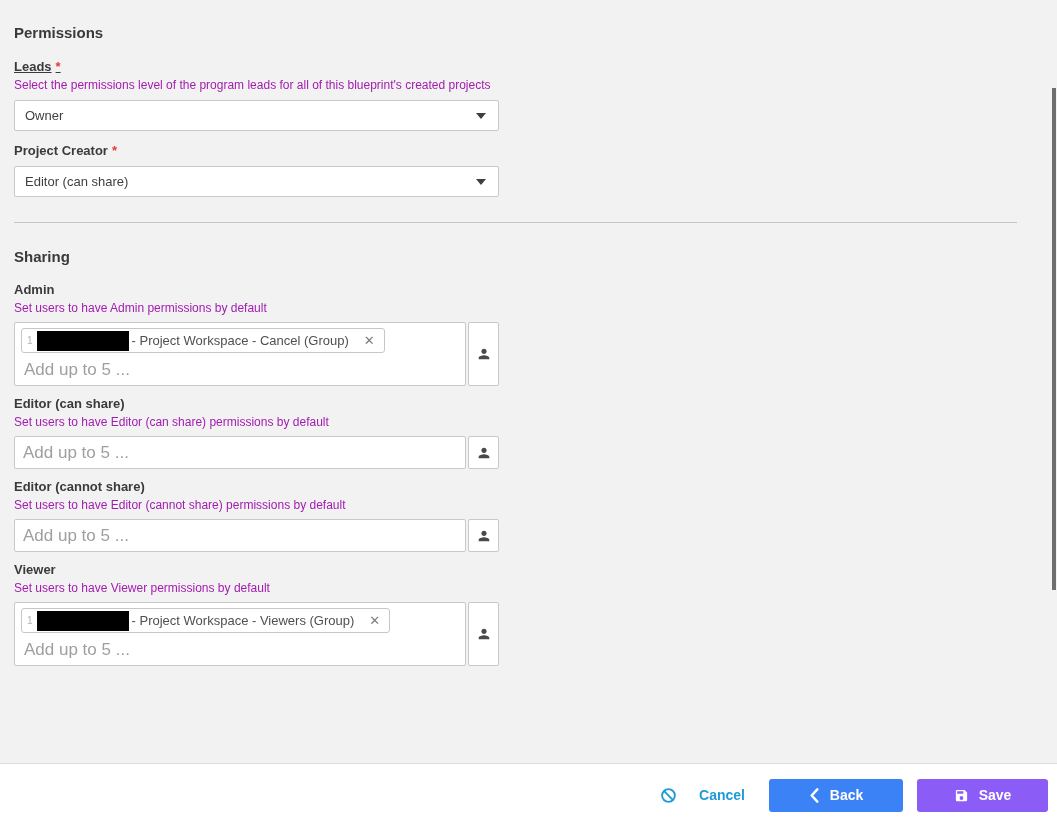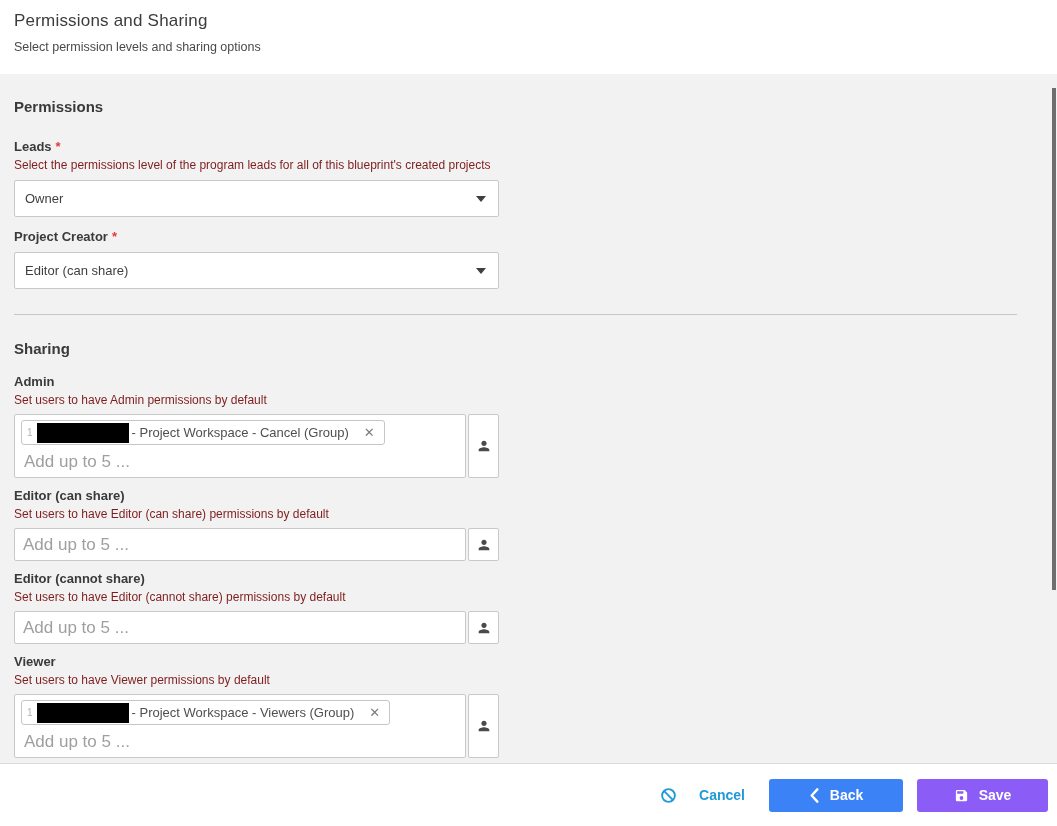--- a/index.html
+++ b/index.html
@@ -12,29 +12,29 @@
   .hdr { height: 74px; background: #fff; padding: 11px 14px 0 14px; flex: 0 0 auto; }
   .hdr h1 { font-size: 17px; font-weight: 500; color: #3c3c3c; letter-spacing: .2px; }
   .hdr p  { font-size: 12.5px; color: #4a4a4a; margin-top: 9px; }
 
   
   .content { flex: 1 1 auto; background: #f2f2f2; padding: 24px 40px 0 14px; overflow: hidden; }
   .section-heading { font-size: 15px; font-weight: bold; color: #3a3a3a; }
 
   .field-label { font-size: 13px; font-weight: bold; color: #3a3a3a; }
   .req { color: #e53935; font-weight: bold; margin-left: 4px; }
-  .field-desc { font-size: 12px; color: #7f1d1d; margin-top: 4px; }
-
-  .mt18 { margin-top: 24px; }
+  .field-desc { font-size: 12px; color: #a21caf; margin-top: 4px; }
+
+  .mt18 { margin-top: 18px; text-decoration: underline; }
   .mt12 { margin-top: 12px; }
   .mt17 { margin-top: 17px; }
   .mt10 { margin-top: 10px; }
 
   
-  .select { width: 485px; height: 37px; background: #fff; border: 1px solid #c9c9c9;
+  .select { width: 485px; height: 31px; background: #fff; border: 1px solid #c9c9c9;
             border-radius: 2px; margin-top: 8px; display: flex; align-items: center;
             padding: 0 12px 0 10px; font-size: 13px; color: #3f3f3f; cursor: pointer; }
   .select .val { flex: 1; }
   .caret { width: 0; height: 0; border-left: 5px solid transparent;
            border-right: 5px solid transparent; border-top: 6px solid #3f3f3f; }
 
   .divider { border: none; border-top: 1px solid #c6c6c6; margin-top: 25px; width: 100%; }
 
   
   .token-row { display: flex; margin-top: 7px; }
@@ -71,24 +71,20 @@
   .scroll-track { position: absolute; right: 0; top: 74px; width: 6px; height: 689px;
                   background: #f2f2f2; }
   .scroll-thumb { position: absolute; right: 1px; top: 88px; width: 4px; height: 502px;
                   background: #6e6e6e; cursor: pointer; }
 </style>
 </head>
 <body>
 
 <div class="page">
 
-  <div class="hdr">
-    <h1>Permissions and Sharing</h1>
-    <p>Select permission levels and sharing options</p>
-  </div>
 
   <div class="content">
 
     <div class="section-heading">Permissions</div>
 
     <div>
       <div class="field-label mt18">
         <span>Leads</span><span class="req">*</span>
       </div>
       <div class="field-desc">Select the permissions level of the program leads for all of this blueprint's created projects</div>

